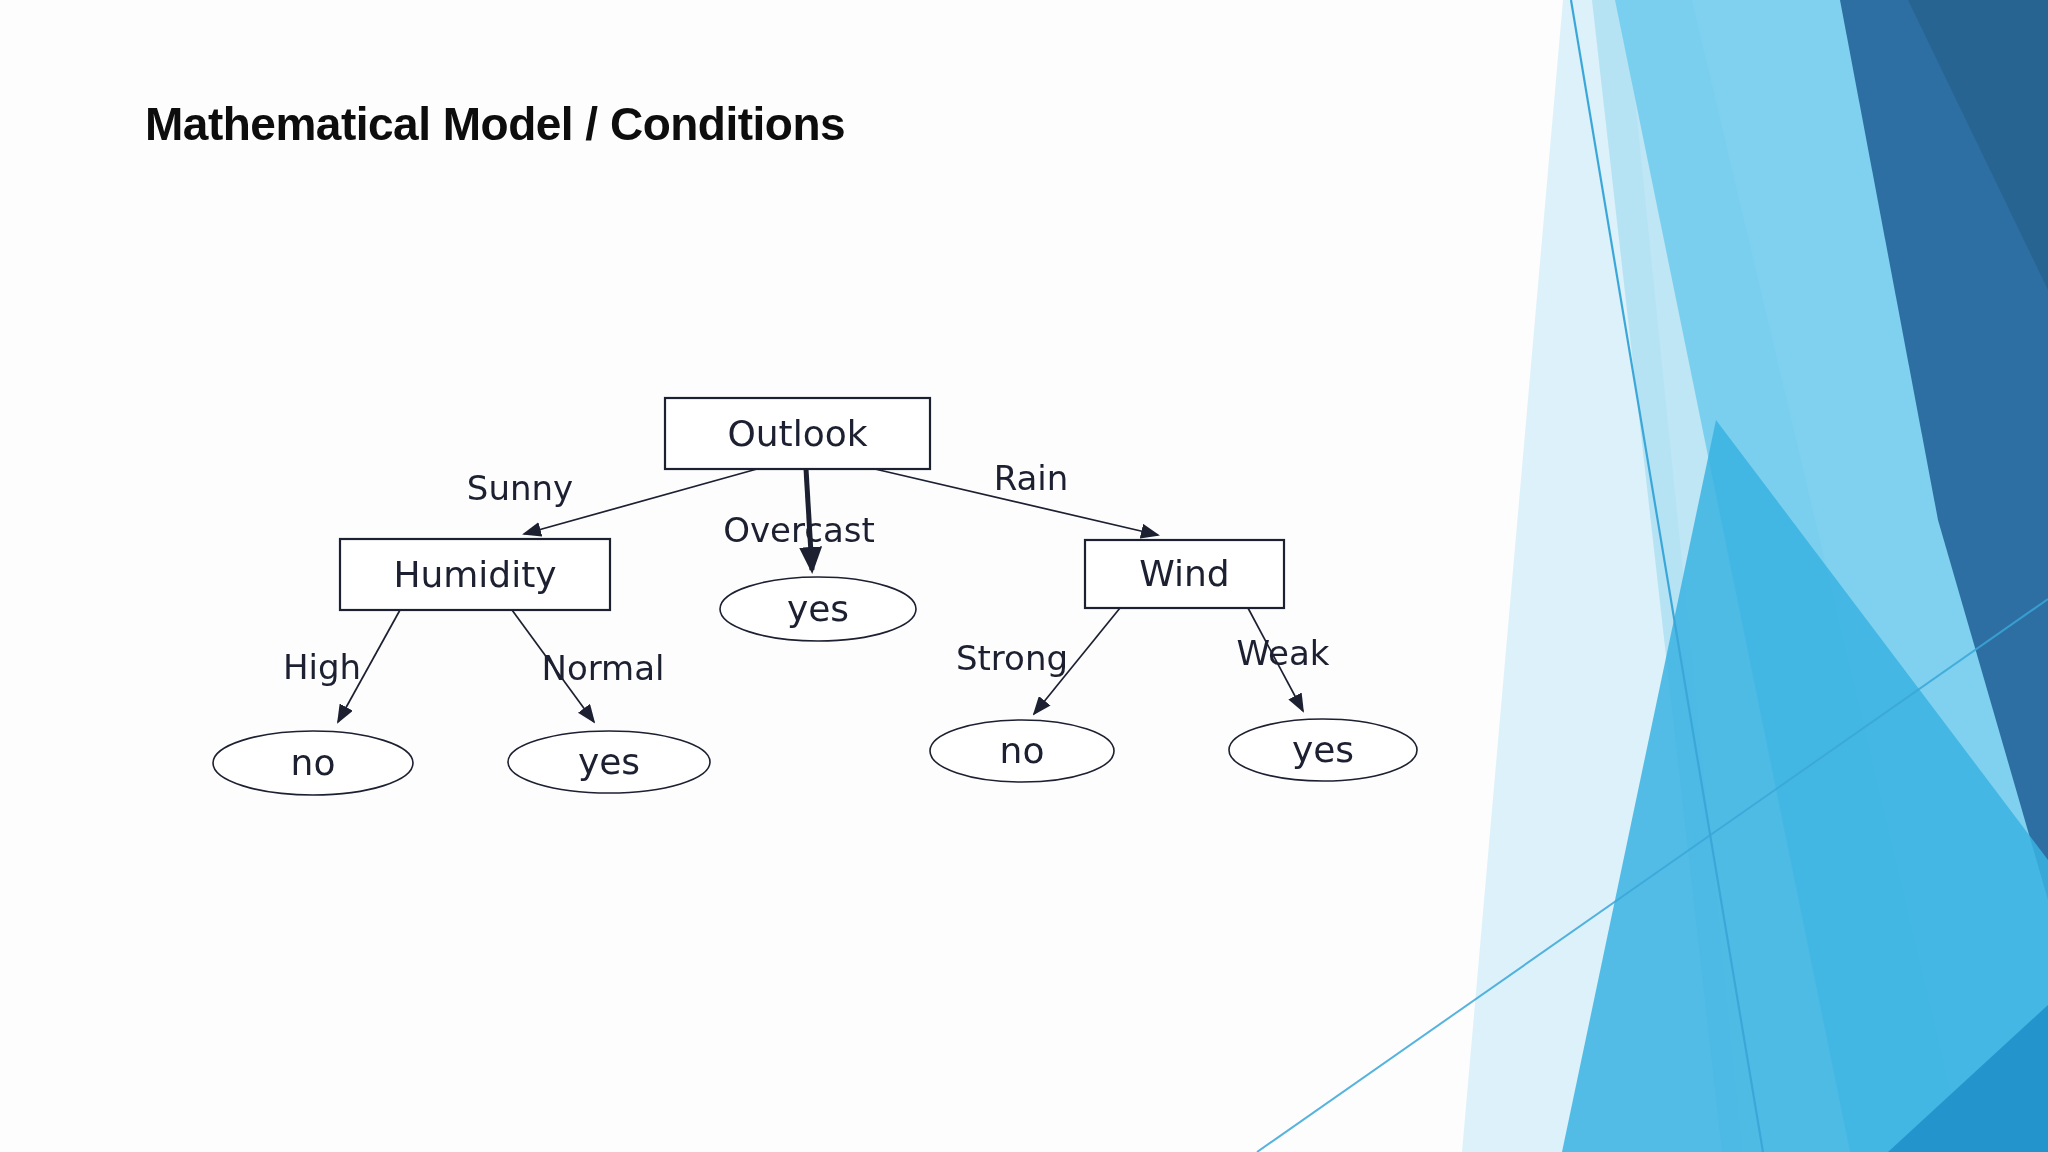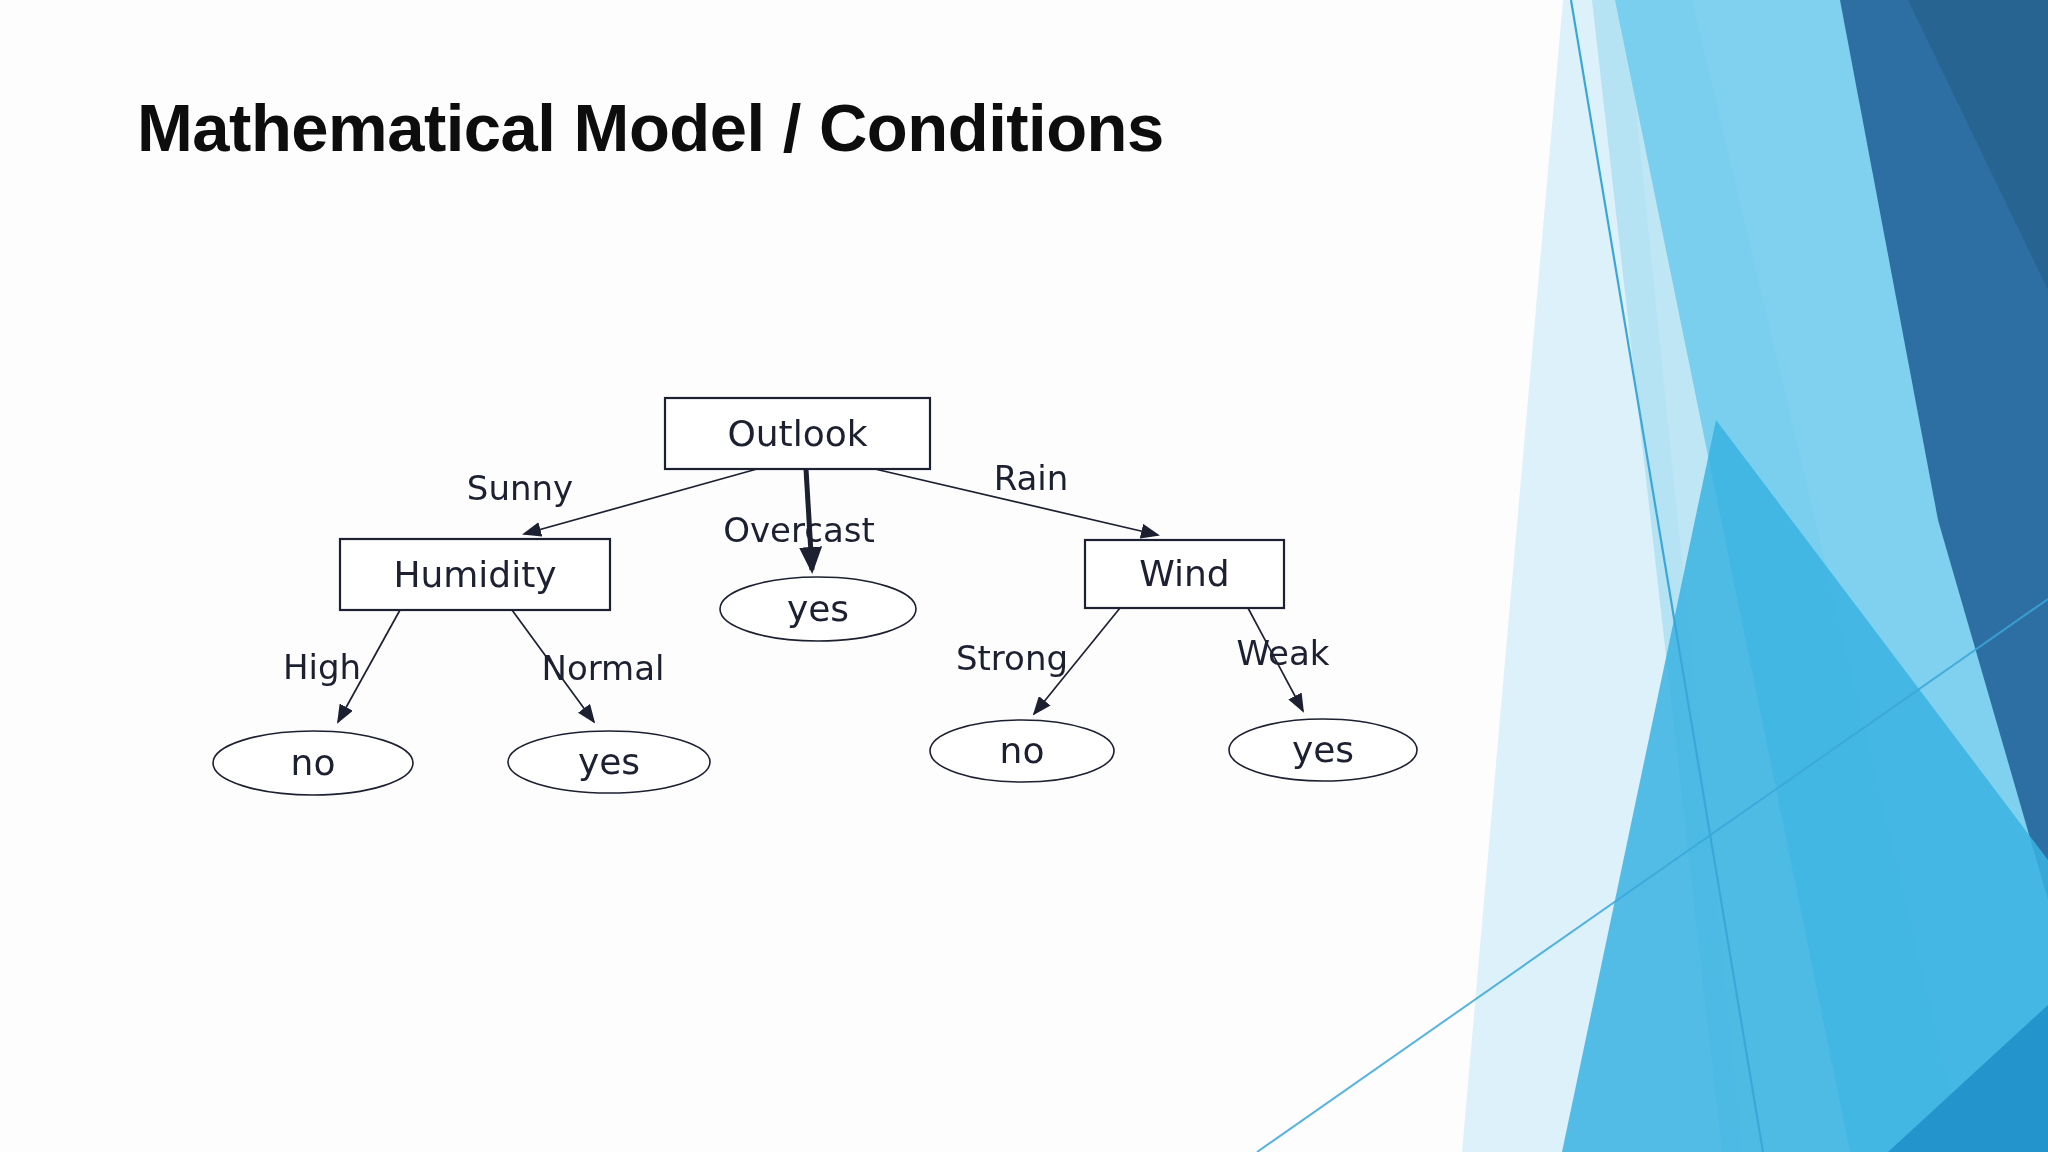--- a/index.html
+++ b/index.html
@@ -9,24 +9,24 @@
     background:#fdfdfe;
     overflow:hidden;
     font-family:"DejaVu Sans", sans-serif;
   }
   .deco-svg, .tree-svg{
     position:absolute;left:0;top:0;width:2048px;height:1152px;
   }
   .slide-title{
     position:absolute;
     left:128px;top:80px;
-    margin:9px;
+    margin:17px;
     font-family:"Liberation Sans", sans-serif;
     font-weight:bold;
-    font-size:67px;
+    font-size:46px;
     letter-spacing:-0.5px;
     color:#0d0d0d;
     white-space:nowrap;
   }
   .tree-svg text{
     font-family:"DejaVu Sans", sans-serif;
     fill:var(--ink,#1c2030);
   }
   .tree-svg .node-label{font-size:36px;}
   .tree-svg .leaf-label{font-size:36px;}

